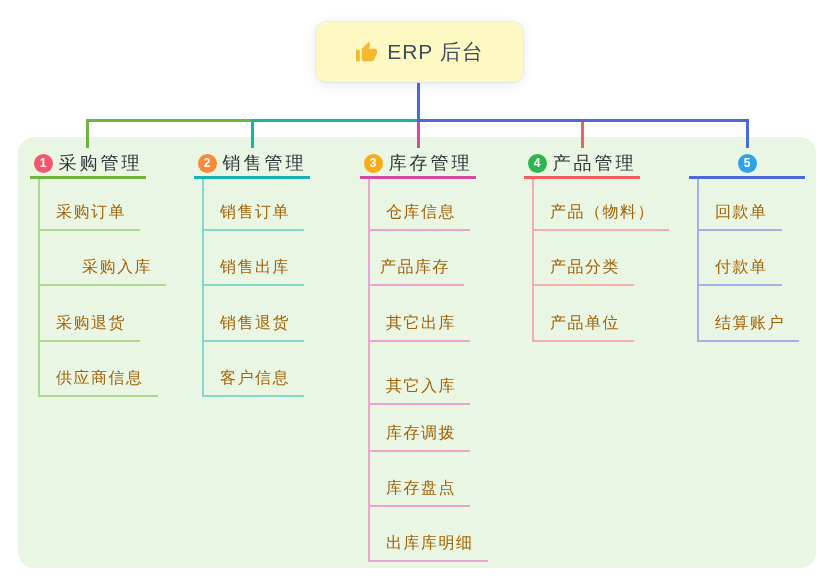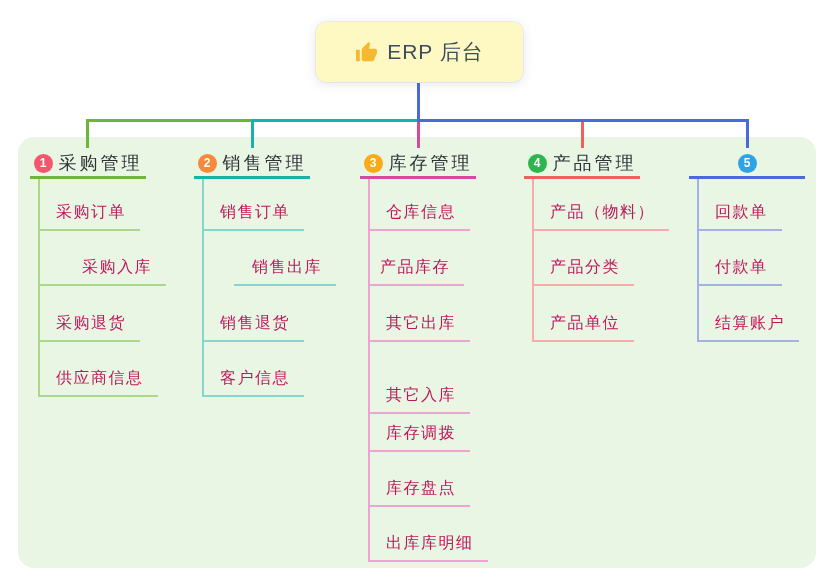--- a/index.html
+++ b/index.html
@@ -33,21 +33,21 @@
     width:19px;height:19px;border-radius:50%;background:var(--badge);
     color:#fff;font-size:12px;font-weight:bold;line-height:19px;text-align:center;
     flex:0 0 19px;
   }
   .b-label{font-size:18px;color:#2e3237;letter-spacing:3px;font-weight:400;white-space:nowrap;}
   .b-vline{position:absolute;top:179px;width:2px;background:var(--lite);}
   .child{
     position:absolute;box-sizing:border-box;height:31px;
     padding:0 14px 6px 18px;border-bottom:2px solid var(--lite);
     display:flex;align-items:flex-end;white-space:nowrap;
-    font-size:16px;letter-spacing:1.5px;color:#be185d;cursor:pointer;
+    font-size:16px;letter-spacing:1.5px;color:#a16207;cursor:pointer;
   }
 </style>
 </head>
 <body>
 
 <div class="canvas" style="--root-line: #4c69d9;">
 
   <div class="panel" style="background: rgb(233, 246, 227);"></div>
 
   <div class="line root-vline"></div>
@@ -68,36 +68,36 @@
 
   <div class="branch" style="--line: #16b3ab; --lite: #85d6cf; --badge: #f7893b;">
     <div class="bus" style="left:251px;width:169px;"></div>
     <div class="drop" style="left:251px;"></div>
     <div class="b-head" style="left:194px;">
       <span class="badge">2</span>
       <span class="b-label">销售管理</span>
     </div>
     <div class="b-vline" style="left:202px;height:218px;"></div>
     <div class="child" style="left:202px;top:200px;">销售订单</div>
-    <div class="child" style="left:202px;top:255px;margin-left:32px;">销售出库</div>
+    <div class="child" style="left:202px;top:255px;">销售出库</div>
     <div class="child" style="left:202px;top:311px;">销售退货</div>
     <div class="child" style="left:202px;top:366px;">客户信息</div>
   </div>
 
   <div class="branch" style="--line: #d44aa2; --lite: #eda4d0; --badge: #f8ab17;">
     <div class="drop" style="left:417px;"></div>
     <div class="b-head" style="left:360px;">
       <span class="badge">3</span>
       <span class="b-label">库存管理</span>
     </div>
     <div class="b-vline" style="left:368px;height:383px;"></div>
     <div class="child" style="left:368px;top:200px;">仓库信息</div>
     <div class="child" style="left:368px;top:255px;padding-left:12px;">产品库存</div>
     <div class="child" style="left:368px;top:311px;">其它出库</div>
-    <div class="child" style="left:368px;top:383px;">其它入库</div>
+    <div class="child" style="left:368px;top:374px;">其它入库</div>
     <div class="child" style="left:368px;top:421px;">库存调拨</div>
     <div class="child" style="left:368px;top:476px;">库存盘点</div>
     <div class="child" style="left:368px;top:531px;">出库库明细</div>
   </div>
 
   <div class="branch" style="--line: #f25f5f; --lite: #f8abab; --badge: #2db54e;">
     <div class="bus" style="left:417px;width:168px;"></div>
     <div class="drop" style="left:581px;"></div>
     <div class="b-head" style="left:524px;">
       <span class="badge">4</span>

